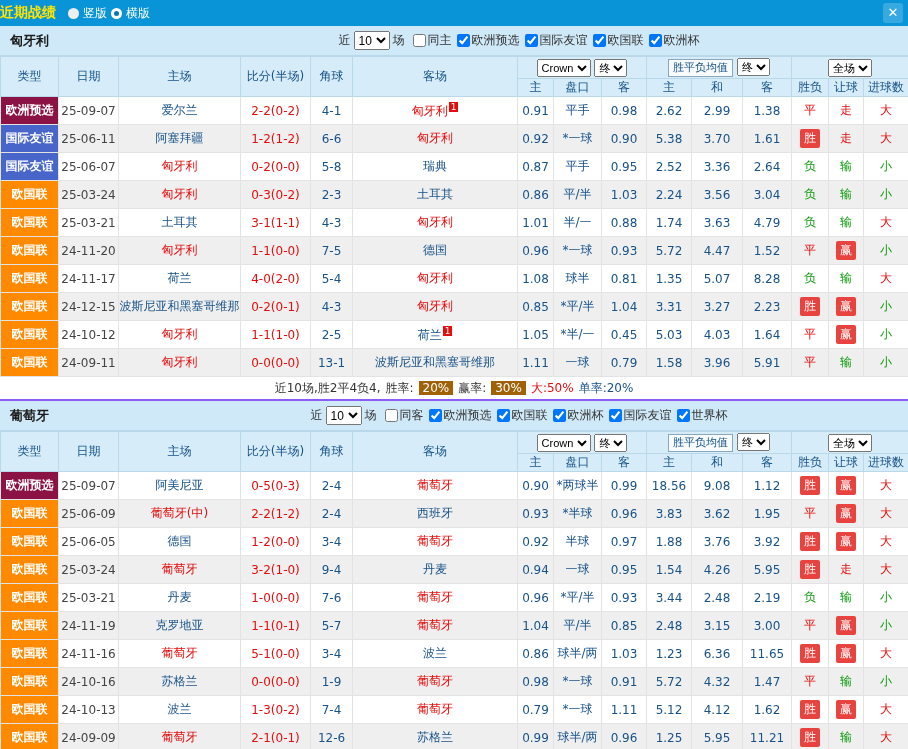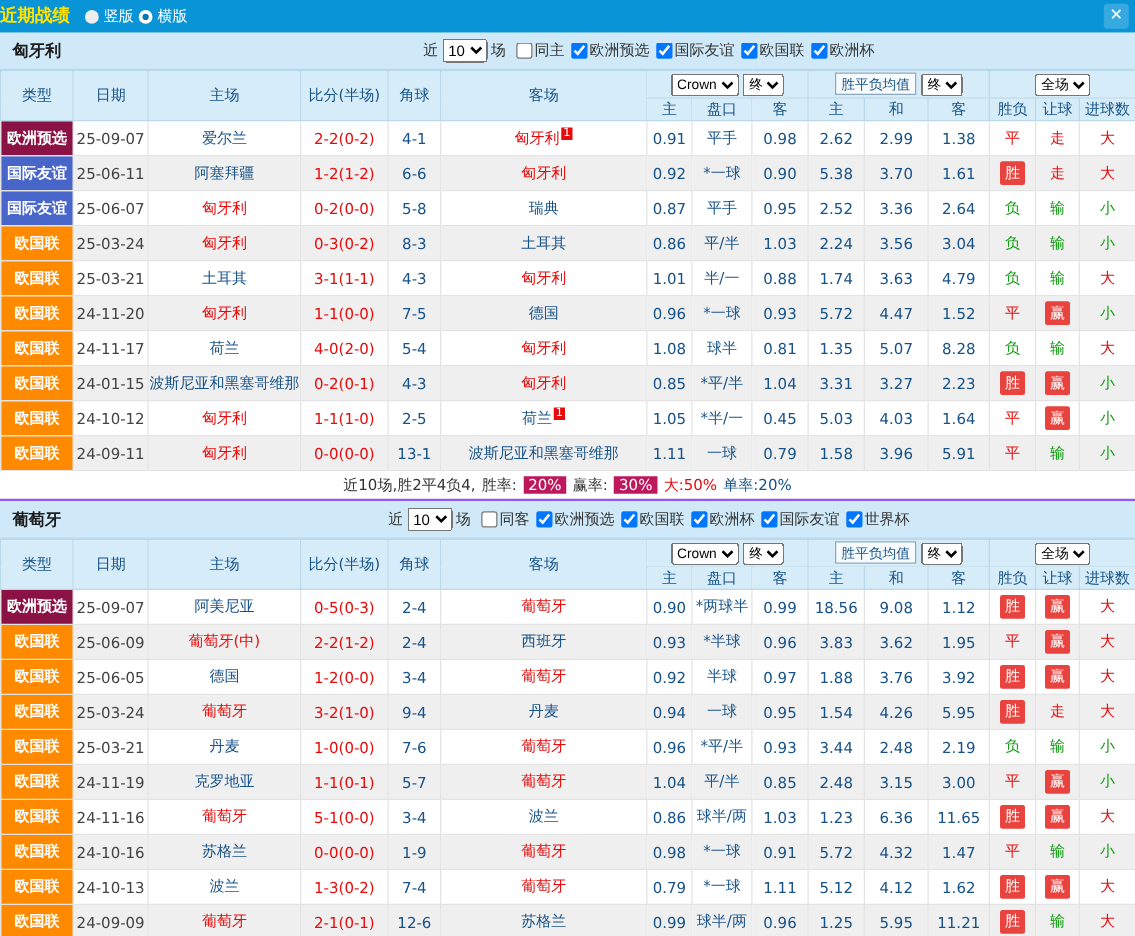--- a/index.html
+++ b/index.html
@@ -35,21 +35,21 @@
   td.num{color:#175288}
   td.score{color:#e60c0c;cursor:pointer}
   td.corner{color:#175288}
   .team{color:#175288;cursor:pointer}
   .team.hl{color:#e60c0c}
   sup.redcard{background:#e60c0c;color:#fff;font-size:9px;line-height:10px;padding:0 2px;margin-left:1px;vertical-align:super}
   .tag.r{color:#e60c0c}
   .tag.g{color:#0b9a0b}
   .tag.rb{display:inline-block;background:#e8433e;color:#fff;padding:1px 4px;border-radius:2px}
   .summary{height:24px;display:flex;align-items:center;justify-content:center;gap:5px;color:#333;background:#fff;border-bottom:2px solid #8b5cf6}
-  .pct{background:#be185d;color:#fff;padding:0 4px}
+  .pct{background:#a16207;color:#fff;padding:0 4px}
   .big-rate{color:#e60c0c}
   .single-rate{color:#175288}
 </style>
 </head>
 <body>
 
 <div class="titlebar">
   <span class="title">近期战绩</span>
   <span class="cbgroup" style="display:inline-flex;align-items:center;gap:4px;">
       <span class="radio"></span>
@@ -190,21 +190,21 @@
         <td class="num">2.64</td>
         <td><span class="tag g">负</span></td>
         <td><span class="tag g">输</span></td>
         <td><span class="tag g">小</span></td>
       </tr>
       <tr class="alt">
         <td class="type nat">欧国联</td>
         <td class="date">25-03-24</td>
         <td><span class="team hl">匈牙利</span></td>
         <td class="score">0-3(0-2)</td>
-        <td class="corner">8-3</td>
+        <td class="corner">2-3</td>
         <td><span class="team">土耳其</span></td>
         <td class="num">0.86</td>
         <td class="num">平/半</td>
         <td class="num">1.03</td>
         <td class="num">2.24</td>
         <td class="num">3.56</td>
         <td class="num">3.04</td>
         <td><span class="tag g">负</span></td>
         <td><span class="tag g">输</span></td>
         <td><span class="tag g">小</span></td>
@@ -255,21 +255,21 @@
         <td class="num">0.81</td>
         <td class="num">1.35</td>
         <td class="num">5.07</td>
         <td class="num">8.28</td>
         <td><span class="tag g">负</span></td>
         <td><span class="tag g">输</span></td>
         <td><span class="tag r">大</span></td>
       </tr>
       <tr class="alt">
         <td class="type nat">欧国联</td>
-        <td class="date">24-01-15</td>
+        <td class="date">24-12-15</td>
         <td><span class="team">波斯尼亚和黑塞哥维那</span></td>
         <td class="score">0-2(0-1)</td>
         <td class="corner">4-3</td>
         <td><span class="team hl">匈牙利</span></td>
         <td class="num">0.85</td>
         <td class="num">*平/半</td>
         <td class="num">1.04</td>
         <td class="num">3.31</td>
         <td class="num">3.27</td>
         <td class="num">2.23</td>

